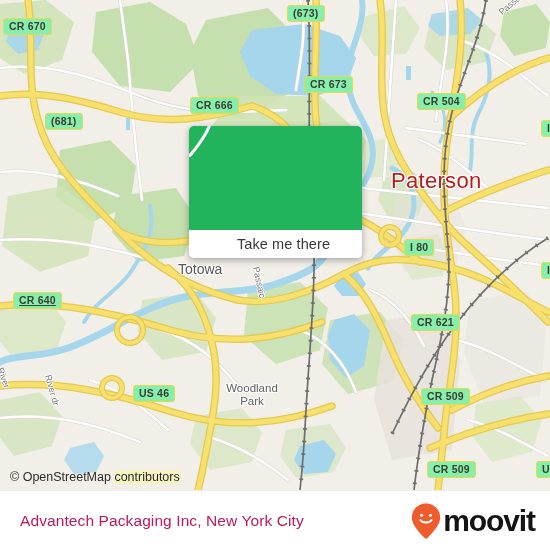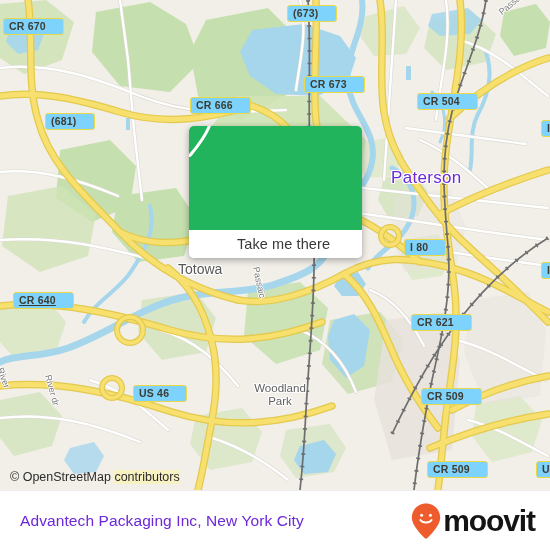--- a/index.html
+++ b/index.html
@@ -10,45 +10,45 @@
   }
   #app{position:relative;width:550px;height:550px;overflow:hidden;}
 
   
   #map{position:absolute;left:0;top:0;width:550px;height:490px;overflow:hidden;background:#f2efe9;}
   #map svg{position:absolute;left:0;top:0;}
 
   
   .shield{
     position:absolute;
-    background:#7dd3fc;
+    background:#86efac;
     border:1.5px solid #e8d84a;
     border-radius:3px;
     color:#3d3d32;
     font-size:10.5px;
     font-weight:bold;
     letter-spacing:.2px;
-    padding:1px 17px 2px 5px;
+    padding:1px 5px 2px 5px;
     white-space:nowrap;
     line-height:12px;
     box-sizing:border-box;
   }
 
   
   .place{
     position:absolute;
     color:#5a5a5a;
     white-space:nowrap;
     text-shadow:
        1px 0 0 rgba(255,255,255,.95), -1px 0 0 rgba(255,255,255,.95),
        0 1px 0 rgba(255,255,255,.95), 0 -1px 0 rgba(255,255,255,.95),
        1px 1px 0 rgba(255,255,255,.95), -1px -1px 0 rgba(255,255,255,.95),
        1px -1px 0 rgba(255,255,255,.95), -1px 1px 0 rgba(255,255,255,.95);
   }
-  .place.city{font-size:17px;color:#6d28d9;letter-spacing:.3px;}
+  .place.city{font-size:22px;color:#b91c1c;letter-spacing:.3px;}
   .place.town{font-size:14px;color:#585858;}
   .place.small{font-size:11.5px;color:#606060;text-align:center;line-height:13px;}
 
   .streetlbl{
     position:absolute;
     color:#7b7b7b;
     font-size:9px;
     white-space:nowrap;
     text-shadow:1px 0 0 #fff,-1px 0 0 #fff,0 1px 0 #fff,0 -1px 0 #fff;
   }
@@ -90,21 +90,21 @@
   #attribution .hl{background:rgba(250,243,180,.75);}
 
   
   #bottombar{
     position:absolute;left:0;top:490px;width:550px;height:60px;
     background:#ffffff;
     border-top:1px solid #ececec;
   }
   #place-title{
     position:absolute;left:20px;top:50%;transform:translateY(-50%);
-    font-size:15.5px;color:#6d28d9;white-space:nowrap;letter-spacing:.1px;
+    font-size:15.5px;color:#be185d;white-space:nowrap;letter-spacing:.1px;
   }
   #moovit-logo{
     position:absolute;right:15px;top:50%;transform:translateY(-50%);
     display:flex;align-items:center;gap:2px;
   }
   #moovit-wordmark{
     font-size:30px;color:#141414;letter-spacing:-1.1px;
     font-weight:bold;line-height:30px;
   }
 </style>
@@ -318,21 +318,21 @@
         <div class="shield" style="left: 421px; top: 388px;">CR 509</div>
         <div class="shield" style="left: 427px; top: 461px;">CR 509</div>
         <div class="shield" style="left: 541px; top: 120px;">I</div>
         <div class="shield" style="left: 541px; top: 262px;">I</div>
         <div class="shield" style="left: 536px; top: 461px;">US</div>
       </div>
 
     <div id="place-layer">
         <div class="place city" style="left: 391px; top: 168px;">Paterson</div>
         <div class="place town" style="left: 178px; top: 261px;">Totowa</div>
-        <div class="place small" style="left: 252px; top: 382px; transform: translateX(-50%); margin-left: 28px;">Woodland<br>Park</div>
+        <div class="place small" style="left: 252px; top: 382px; transform: translateX(-50%);">Woodland<br>Park</div>
       </div>
 
     <div id="street-layer">
         <div class="streetlbl" style="left: 256px; top: 262px; transform: rotate(78deg); transform-origin: left center;">Passaic</div>
         <div class="streetlbl" style="left: 500px; top: 8px; transform: rotate(-40deg); transform-origin: left center;">Passaic</div>
         <div class="streetlbl" style="left: 0px; top: 363px; transform: rotate(70deg); transform-origin: left center;">River</div>
         <div class="streetlbl" style="left: 48px; top: 370px; transform: rotate(75deg); transform-origin: left center;">River dr</div>
       </div>
 
     <div id="popup">

